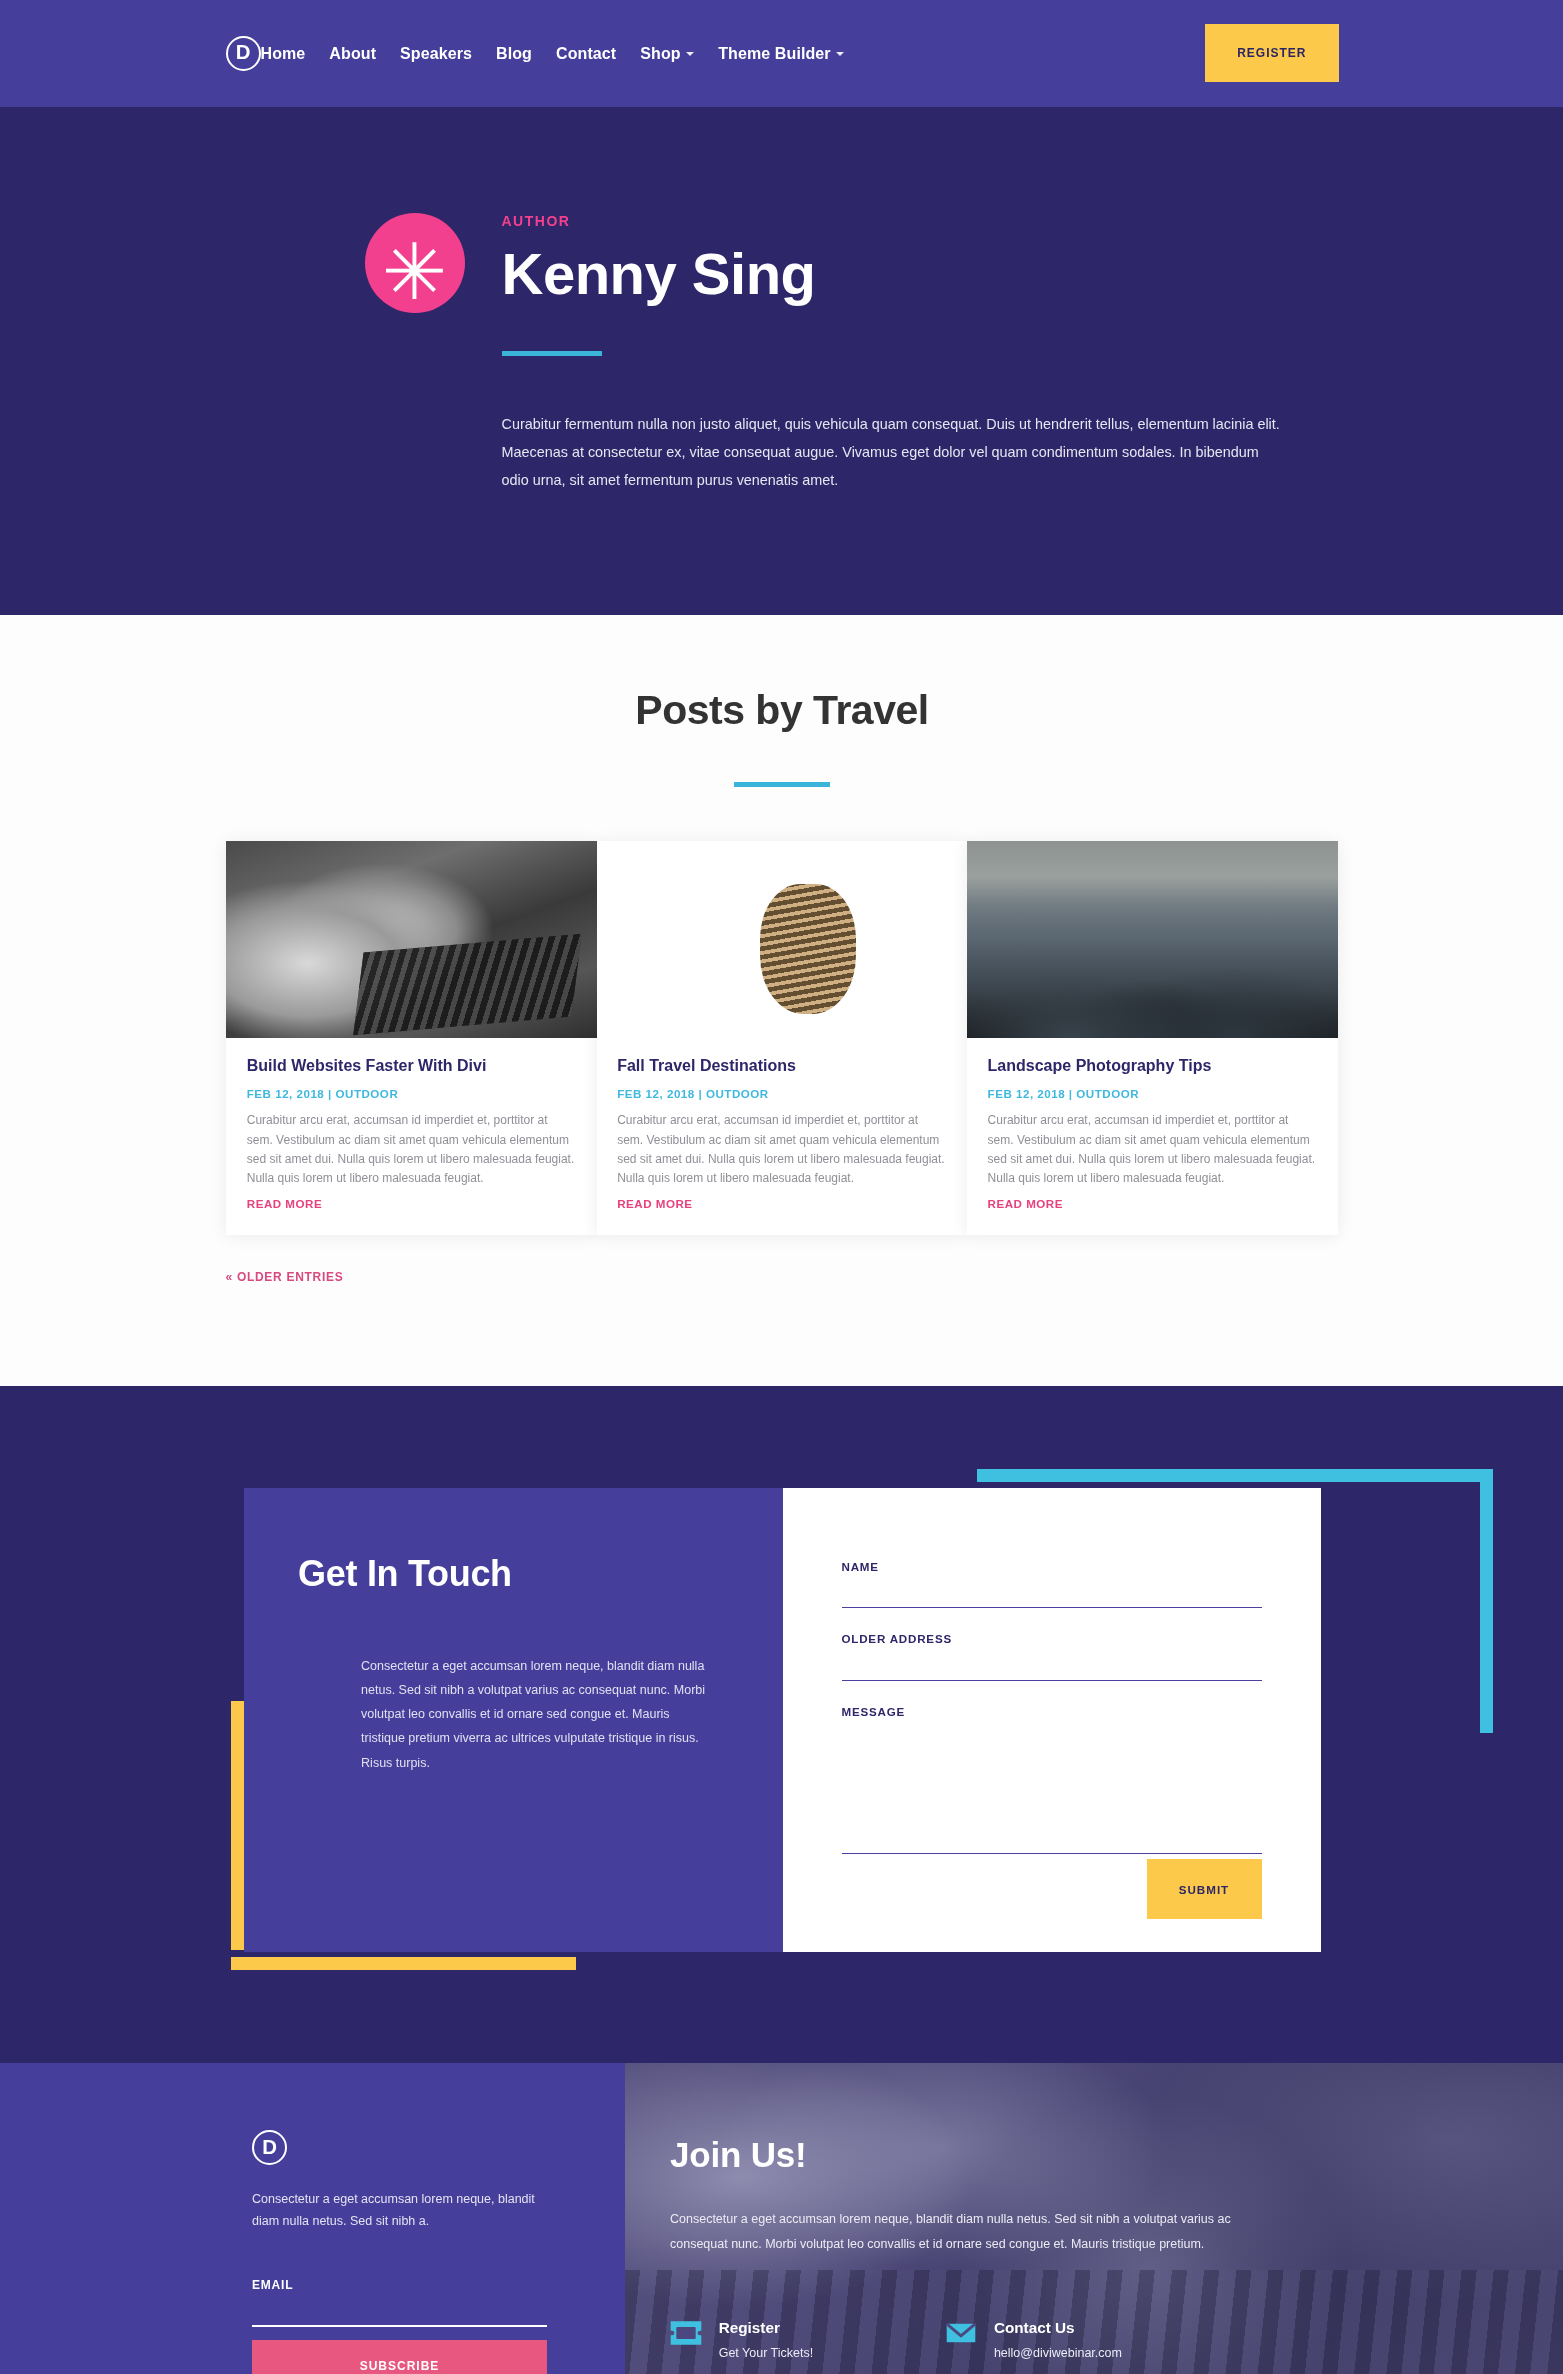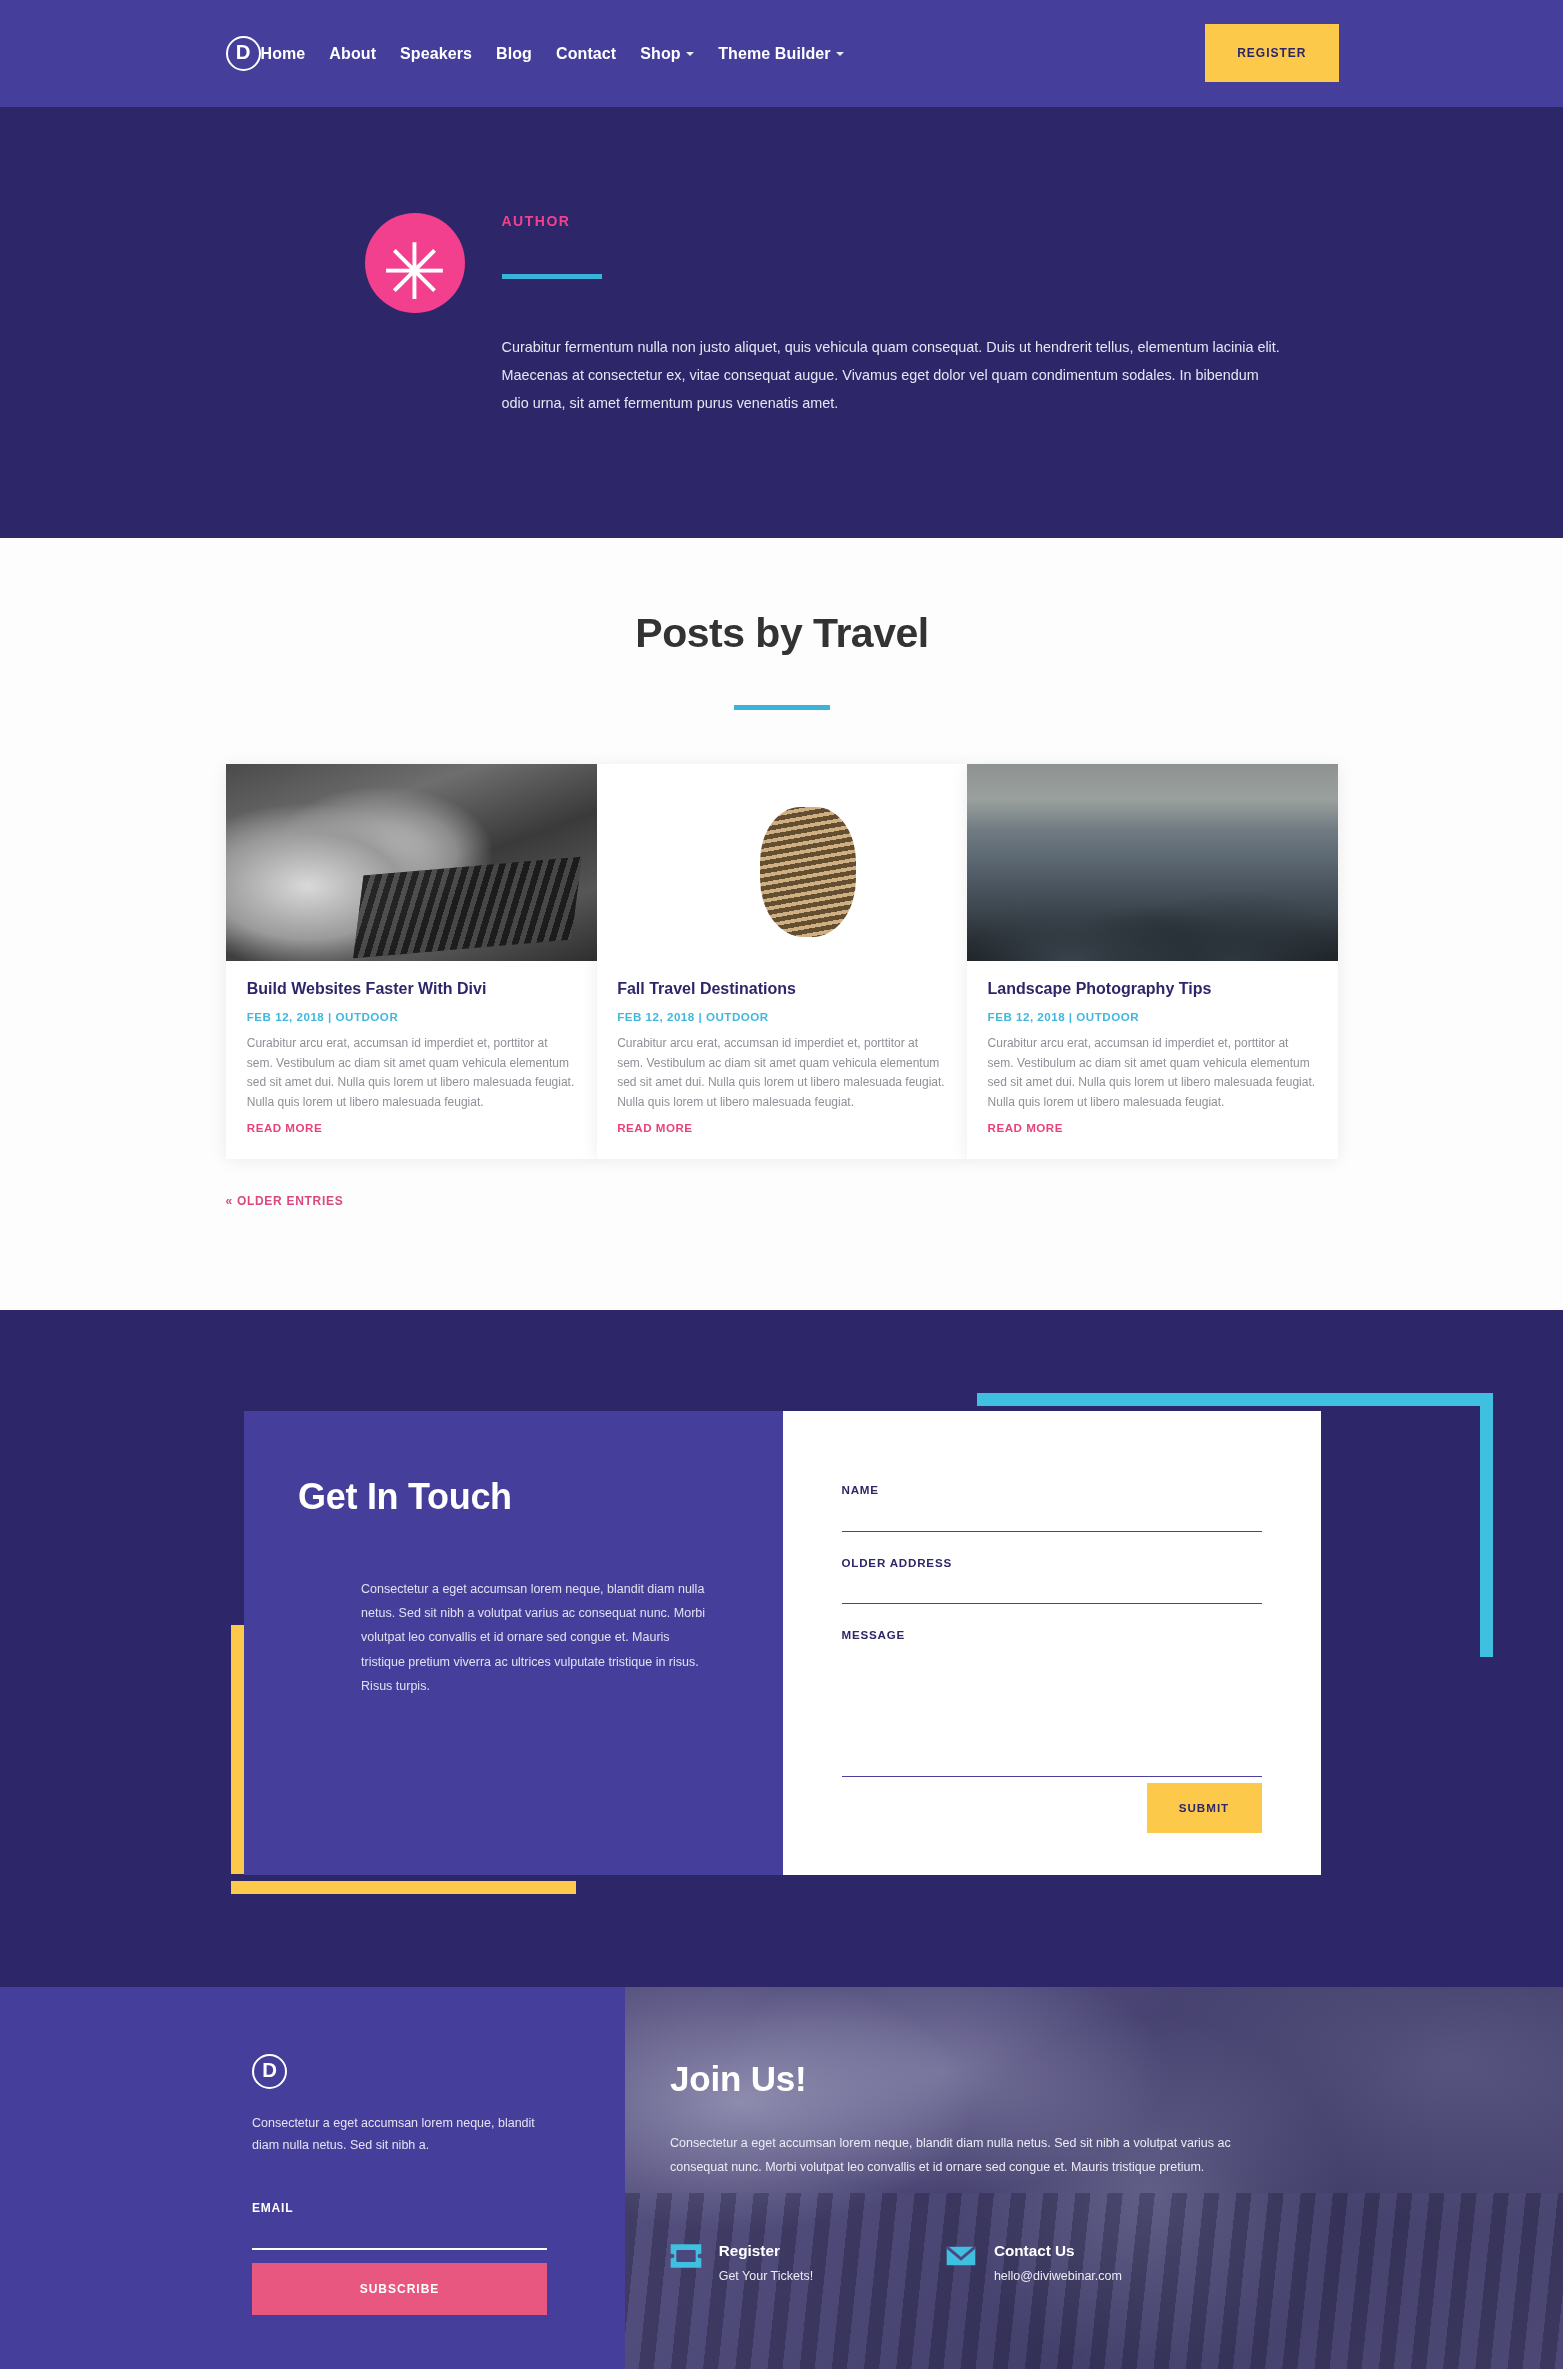--- a/index.html
+++ b/index.html
@@ -348,21 +348,21 @@
   }
   .submit-row { display: flex; justify-content: flex-end; margin-top: 5.6px; }
   .submit-btn {
     background: #fcc94a;
     color: #2d2769;
     border: none;
     font-family: "Liberation Sans", sans-serif;
     font-size: 11.6px;
     font-weight: 700;
     letter-spacing: 1px;
-    width: 115px; height: 50px;
+    width: 115px; height: 60px;
     cursor: pointer;
   }
 
   
   .footer-main { display: flex; min-height: 382px; }
   .footer-left {
     width: 625px;
     background: #453f9b;
     padding: 67px 0 0 252px;
   }
@@ -511,20 +511,21 @@
   </div>
 </header>
 
 <section class="hero">
   <div class="hero-inner">
     <div class="avatar">
       <span class="star">✳</span>
     </div>
     <div class="hero-text">
       <div class="author-label">AUTHOR</div>
+      <h1 class="author-name">Kenny Sing</h1>
       <div class="hero-rule"></div>
       <p class="hero-bio">Curabitur fermentum nulla non justo aliquet, quis vehicula quam consequat. Duis ut hendrerit tellus, elementum lacinia elit. Maecenas at consectetur ex, vitae consequat augue. Vivamus eget dolor vel quam condimentum sodales. In bibendum odio urna, sit amet fermentum purus venenatis amet.</p>
     </div>
   </div>
 </section>
 
 <section class="posts-section">
   <h2 class="posts-title">Posts by Travel</h2>
   <div class="posts-rule"></div>
 

